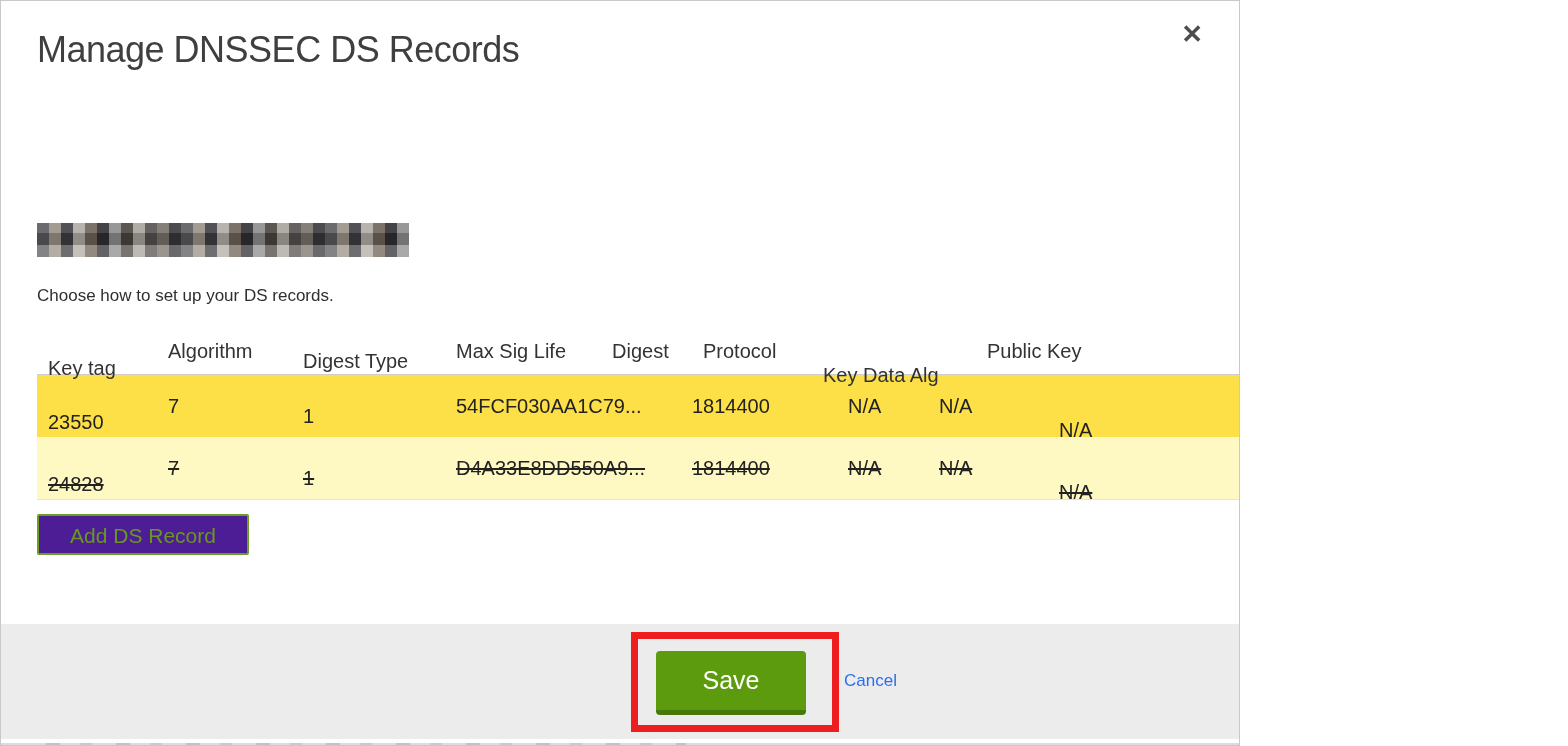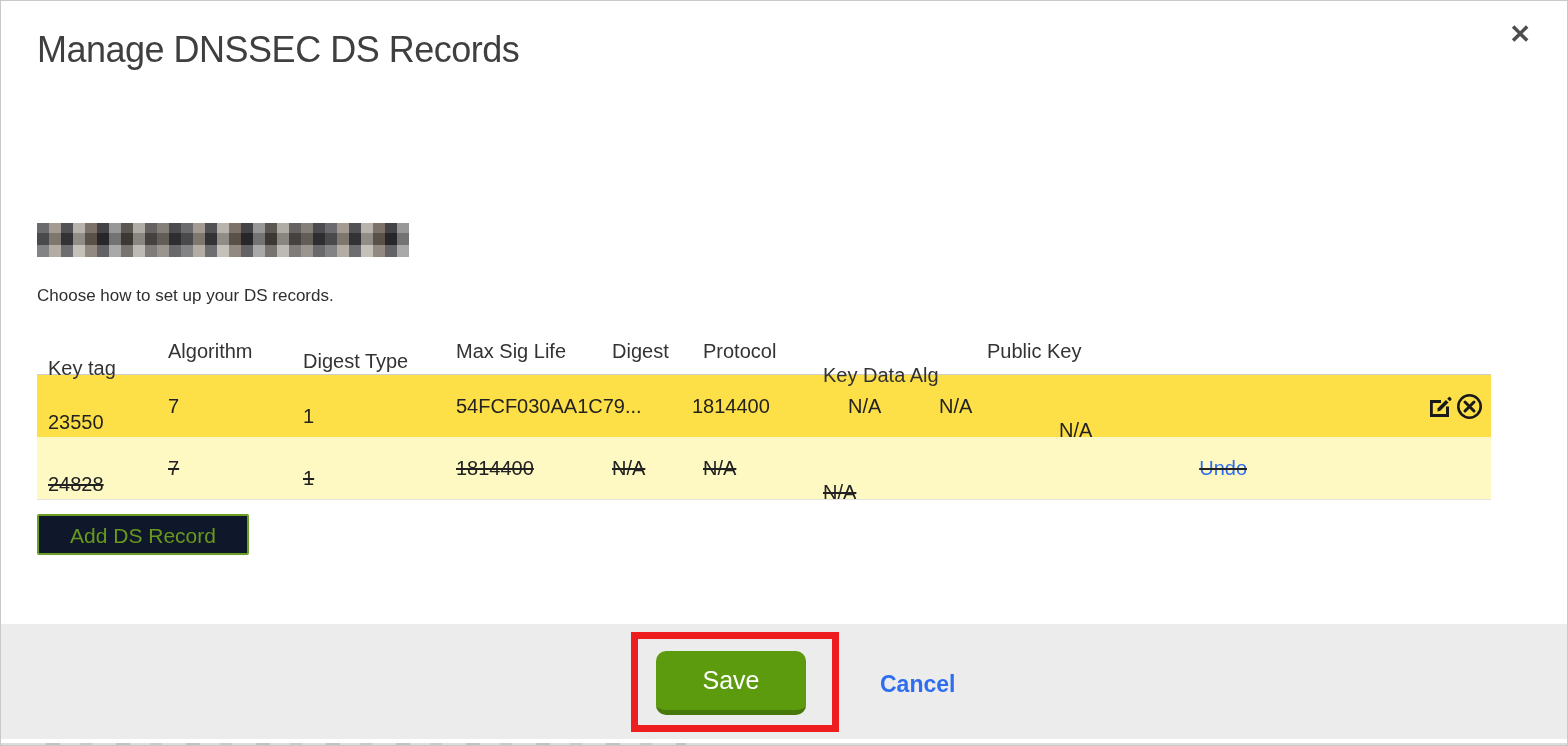--- a/index.html
+++ b/index.html
@@ -1,18 +1,18 @@
 <!DOCTYPE html>
 <html><head>
 <meta charset="utf-8">
 <style>
   html,body{margin:0;padding:0;}
   body{font-family:"Liberation Sans",sans-serif;background:#fff;}
   .screen{
-    position:relative;width:1568px;height:746px;box-sizing:border-box;
+    position:relative;width:1240px;height:746px;box-sizing:border-box;
     background:#fff;border:1px solid #c9c9c9;overflow:hidden;
   }
   
   .modal-title{
     position:absolute;left:36px;top:28px;
     font-size:36px;font-weight:300;color:#3f3f3f;letter-spacing:-0.5px;
   }
   .close-btn{
     position:absolute;right:36px;top:20px;
     font-size:26px;font-weight:bold;color:#4d4d4d;cursor:pointer;line-height:1;
@@ -48,41 +48,41 @@
   .c4{width:156px;} .c5{width:91px;}  .c6{width:120px;} .c7{width:164px;margin-top:48px;}
   .c8{width:179px;} .c9{width:100px;display:flex;justify-content:flex-end;align-items:center;padding-right:8px;}
   .icon-btn{width:27px;height:27px;cursor:pointer;display:inline-block;}
   .icon-btn + .icon-btn{margin-left:3px;}
   .undo-link,.cancel-link{color:#2d6ef0;text-decoration:none;cursor:pointer;}
   .undo-link{font-size:20px;text-decoration:none !important;}
   
   .add-btn{
     position:absolute;left:36px;top:513px;
     box-sizing:border-box;width:212px;height:41px;
-    background:#0f172a;border:2px solid #6b9e22;border-radius:2px;
+    background:#4c1d95;border:2px solid #6b9e22;border-radius:2px;
     color:#68991c;font-size:21px;font-family:"Liberation Sans",sans-serif;
     cursor:pointer;text-align:center;line-height:37px;
   }
   
   .footer{
     position:absolute;left:0;top:623px;width:100%;height:115px;
     background:#ececec;
   }
   .annotation-rect{
     position:absolute;left:630px;top:631px;width:208px;height:100px;
     box-sizing:border-box;border:7px solid #ee1d1f;pointer-events:none;
   }
   .save-btn{
     position:absolute;left:655px;top:650px;width:150px;height:64px;
     box-sizing:border-box;background:#5d9b0e;border:none;border-bottom:5px solid #48780a;
-    border-radius:10px;color:#fff;font-size:25px;font-family:"Liberation Sans",sans-serif;
+    border-radius:4px;color:#fff;font-size:25px;font-family:"Liberation Sans",sans-serif;
     cursor:pointer;
   }
   .cancel-link{
-    position:absolute;left:879px;top:670px;font-size:23px;font-weight:bold;
+    position:absolute;left:843px;top:670px;font-size:17px;
   }
   
   .bottom-gap{position:absolute;left:0;top:738px;width:100%;height:4px;background:#fff;}
   .bottom-artifact{
     position:absolute;left:0;top:742px;width:100%;height:4px;background:#dcdcdc;
   }
   .bottom-artifact::before{
     content:"";position:absolute;left:45px;top:0;width:640px;height:4px;
     background:repeating-linear-gradient(90deg,#bdbdbd 0 14px,#dcdcdc 14px 34px,#c6c6c6 34px 46px,#dcdcdc 46px 70px);
     opacity:.8;
@@ -138,20 +138,21 @@
             <path d="M9 9 L18 18 M18 9 L9 18" stroke="#1a1a1a" stroke-width="3" stroke-linecap="round"></path>
           </svg>
         </span>
       </div>
     </div>
 
     <div class="t-row t-body-row row-deleted">
       <div class="cell c0">24828</div>
       <div class="cell c1">7</div>
       <div class="cell c2">1</div>
+      <div class="cell c3">D4A33E8DD550A9...</div>
       <div class="cell c4">1814400</div>
       <div class="cell c5">N/A</div>
       <div class="cell c6">N/A</div>
       <div class="cell c7">N/A</div>
       <div class="cell c8"></div>
       <div class="cell c9">
         <a class="undo-link">Undo</a>
       </div>
     </div>
   </div>

